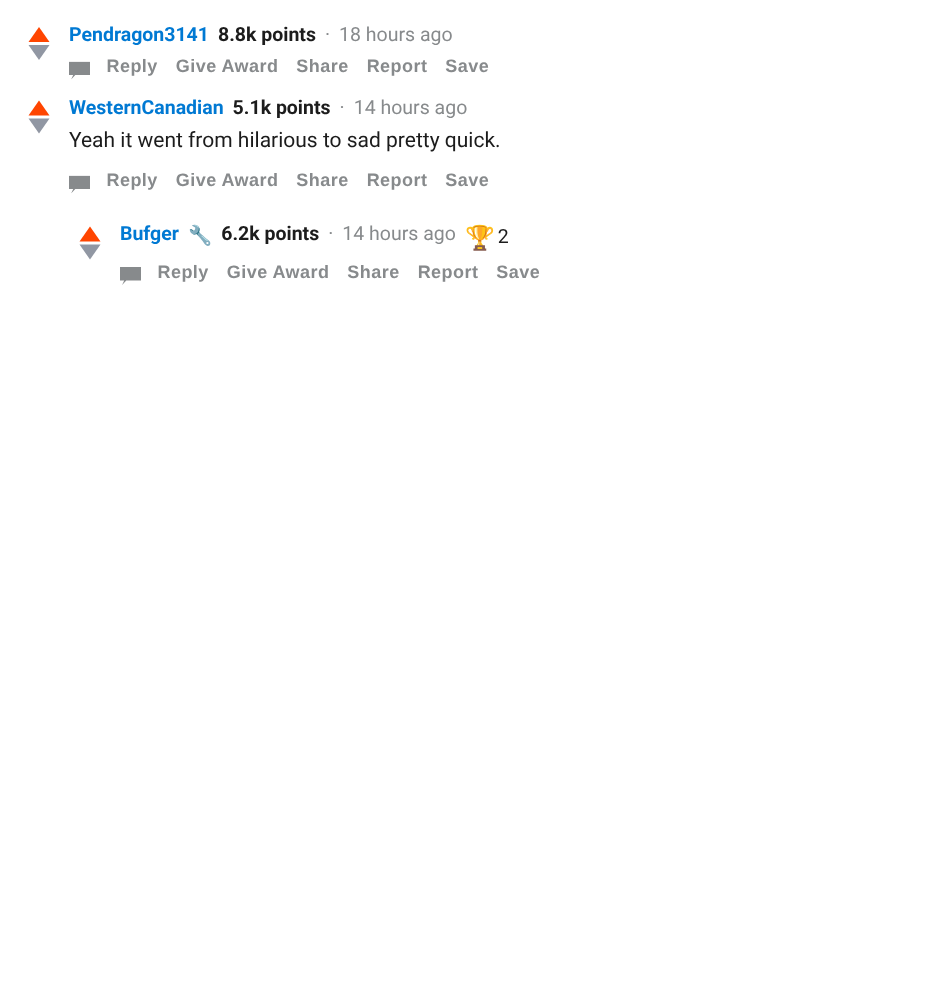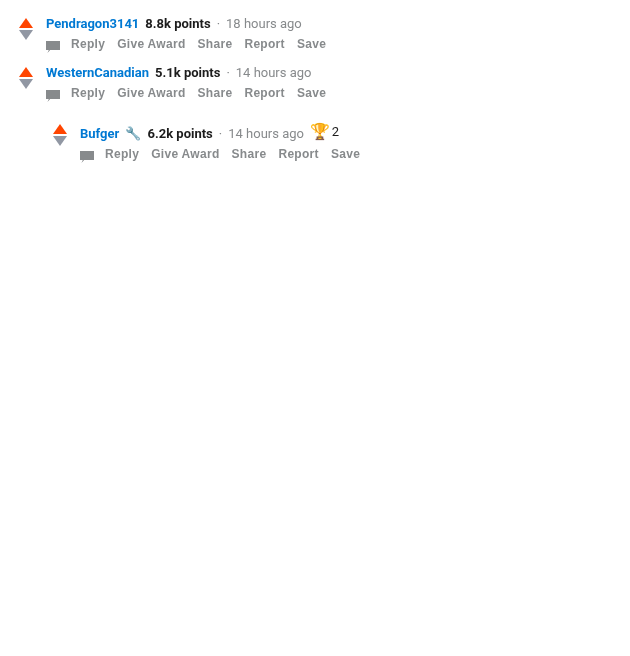--- a/index.html
+++ b/index.html
@@ -52,21 +52,21 @@
       cursor: pointer;
     }
 
     .comment-body {
       flex: 1;
       padding-left: 6px;
     }
 
     .comment-meta {
       display: flex;
-      align-items: flex-end;
+      align-items: flex-start;
       gap: 6px;
       margin-bottom: 4px;
       flex-wrap: wrap;
     }
 
     .username {
       color: #0079d3;
       font-weight: 700;
       font-size: 13px;
       text-decoration: none;
@@ -200,20 +200,21 @@
       <div class="vote-up-triangle"></div>
       <div class="vote-down-triangle"></div>
     </div>
     <div class="comment-body">
       <div class="comment-meta">
         <a class="username">WesternCanadian</a>
         <span class="points">5.1k points</span>
         <span class="meta-sep">·</span>
         <span class="time-ago">14 hours ago</span>
       </div>
+      <div class="comment-text">Yeah it went from hilarious to sad pretty quick.</div>
       <div class="action-bar">
         <span class="action-comment-icon"></span>
         <button class="action-btn">Reply</button>
         <button class="action-btn">Give Award</button>
         <button class="action-btn">Share</button>
         <button class="action-btn">Report</button>
         <button class="action-btn">Save</button>
       </div>
 
       <div class="thread-line-container" style="margin-top:8px;">

